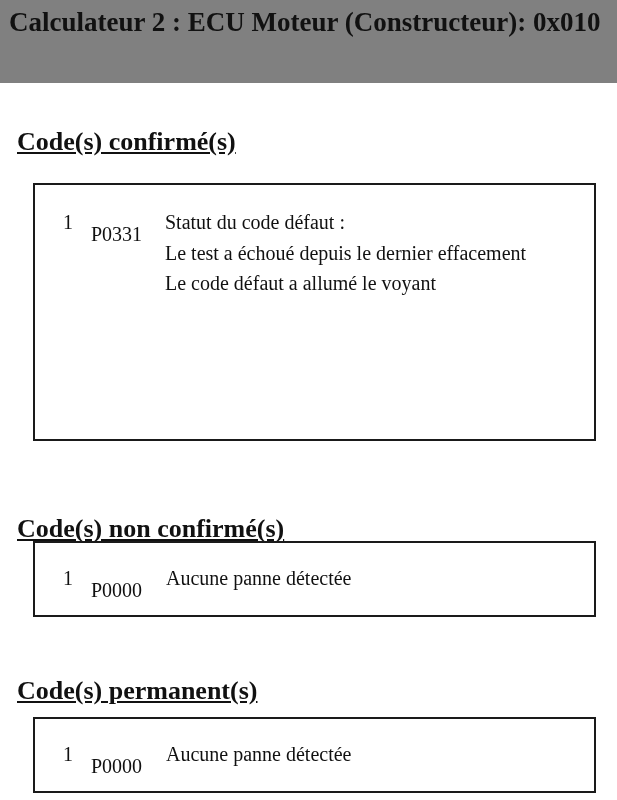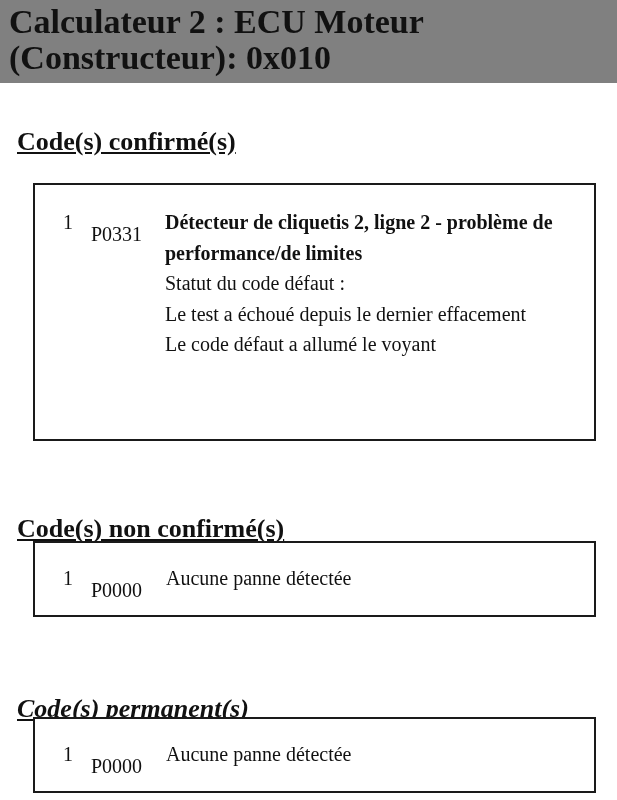--- a/index.html
+++ b/index.html
@@ -8,21 +8,21 @@
       background: #ffffff; color: #111111;
       font-family: "Liberation Serif", "DejaVu Serif", serif;
       position: relative;
     }
     .header {
       position: absolute; left: 0; top: 0; width: 617px; height: 83px;
       background: #808080;
     }
     .header-title {
       position: absolute; left: 9px; top: 4px; width: 600px;
-      font-size: 34px; font-weight: bold; line-height: 36px; color: #111;
+      font-size: 27px; font-weight: bold; line-height: 36px; color: #111;
       margin: 0;
     }
     .section-heading {
       position: absolute; left: 17px;
       font-size: 26px; font-weight: bold; text-decoration: underline;
       line-height: 26px; margin: 0; color: #111;
     }
     .box {
       position: absolute; left: 33px; width: 563px;
       border: 2px solid #1a1a1a; box-sizing: border-box; background: #fff;
@@ -44,40 +44,39 @@
 <div class="header">
   <h1 class="header-title">Calculateur 2 : ECU Moteur (Constructeur): 0x010</h1>
 </div>
 
 <h2 class="section-heading" style="top:129px;">Code(s) confirmé(s)</h2>
 <div class="box" style="top:183px; height:258px;">
   <div class="code-row" style="top:22px;">
     <span class="code-idx">1</span>
     <span class="code-id">P0331</span>
     <div class="code-body">
-      <span class="desc-bold">Détecteur de cliquetis 2, ligne 2 - problème de performance/de limites</span>
       <span class="status-label">Statut du code défaut :</span>
       <span class="status-line">Le test a échoué depuis le dernier effacement</span>
       <span class="status-line">Le code défaut a allumé le voyant</span>
     </div>
   </div>
 </div>
 
 <h2 class="section-heading" style="top:516px;">Code(s) non confirmé(s)</h2>
 <div class="box" style="top:541px; height:76px;">
   <div class="code-row" style="top:20px;">
     <span class="code-idx">1</span>
     <span class="code-id">P0000</span>
     <div class="code-body" style="left:103px;">
       <span>Aucune panne détectée</span>
     </div>
   </div>
 </div>
 
-<h2 class="section-heading" style="top:696px;font-style:italic;">Code(s) permanent(s)</h2>
+<h2 class="section-heading" style="top:678px;">Code(s) permanent(s)</h2>
 <div class="box" style="top:717px; height:76px;">
   <div class="code-row" style="top:20px;">
     <span class="code-idx">1</span>
     <span class="code-id">P0000</span>
     <div class="code-body" style="left:103px;">
       <span>Aucune panne détectée</span>
     </div>
   </div>
 </div>
 

